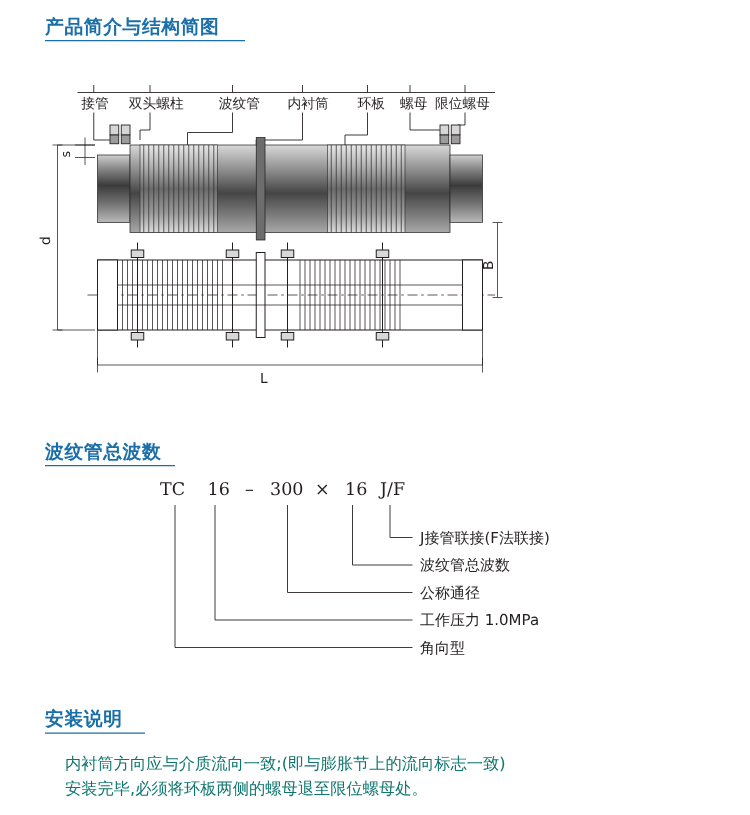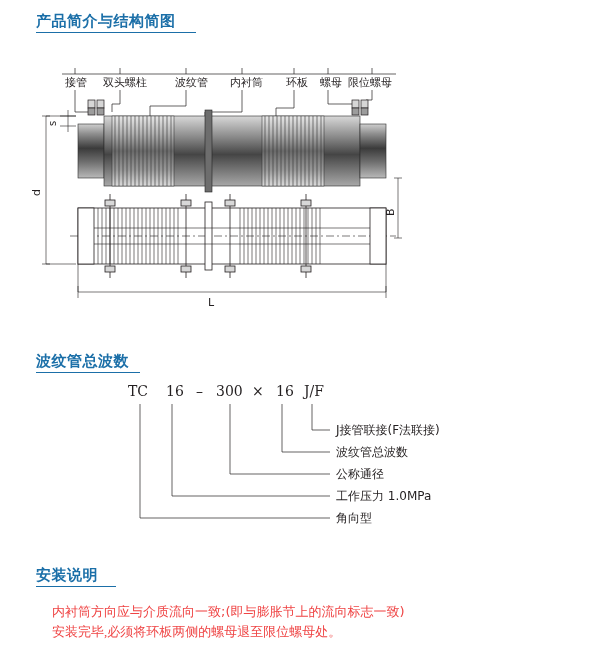--- a/index.html
+++ b/index.html
@@ -24,21 +24,21 @@
     height:1px;
     background:#1b6fa8;
   }
   .diagram-wrap { position:absolute; left:0; top:60px; width:476px; height:250px; }
   .code-wrap { position:absolute; left:0; top:372px; width:484px; height:170px; }
   .install-text {
     position:absolute;
     left:52px;
     font-size:13px;
     line-height:20px;
-    color:#ef4444;
+    color:#0f766e;
   }
   svg { display:block; }
   .lbl { font-family:"DejaVu Sans","Liberation Sans",sans-serif; font-size:11px; fill:#231f20; }
   .lbl-sm { font-family:"DejaVu Sans","Liberation Sans",sans-serif; font-size:10px; fill:#231f20; }
   .code-txt { font-family:"DejaVu Serif","Liberation Serif",serif; font-size:14px; fill:#231f20; }
   .code-cn { font-family:"DejaVu Sans","Liberation Sans",sans-serif; font-size:12px; fill:#231f20; }
 </style>
 </head>
 <body>
 
@@ -291,13 +291,13 @@
   <text class="code-cn" x="336" y="106">公称通径</text>
   <text class="code-cn" x="336" y="128">工作压力 1.0MPa</text>
   <text class="code-cn" x="336" y="150">角向型</text>
 </svg>
 </div>
 
 <div class="section-title" style="left:36px; top:566px;text-align:right;">安装说明</div>
 <div class="title-underline" style="left:36px; top:586px; width:80px;"></div>
 
 <div class="install-text" style="top:602px;">内衬筒方向应与介质流向一致;(即与膨胀节上的流向标志一致)</div>
-<div class="install-text" style="top:622px;font-family:Liberation Serif, serif;">安装完毕,必须将环板两侧的螺母退至限位螺母处。</div>
+<div class="install-text" style="top:622px;">安装完毕,必须将环板两侧的螺母退至限位螺母处。</div>
 
 </body></html>

